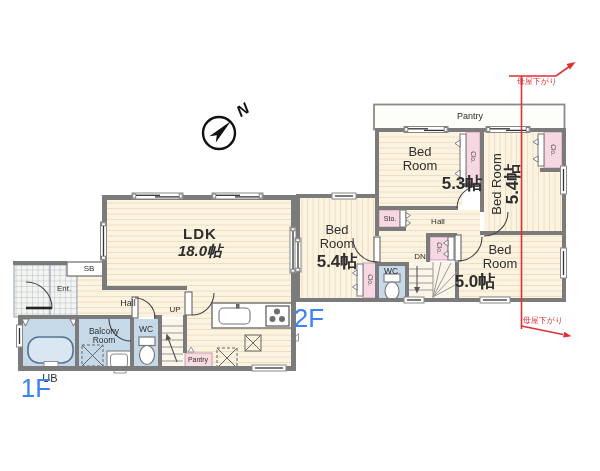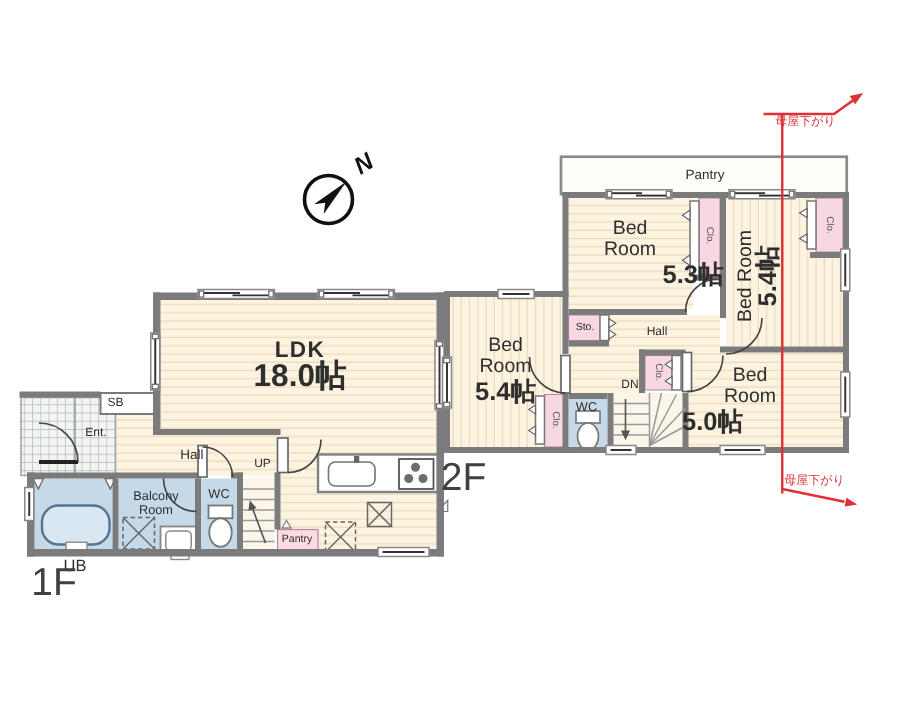--- a/index.html
+++ b/index.html
@@ -5,22 +5,22 @@
   html,body{margin:0;padding:0;background:#fff;}
   .plan{position:relative;width:600px;height:471px;background:#ffffff;overflow:hidden;
         font-family:"Liberation Sans","DejaVu Sans",sans-serif;}
   .plan svg{position:absolute;left:0;top:0;}
   .lbl{position:absolute;transform:translate(-50%,-50%);white-space:nowrap;color:#2e2e2e;
        text-align:center;line-height:1.1;}
   .s7{font-size:7px;}  .s8{font-size:8px;}  .s85{font-size:8.5px;} .s9{font-size:9px;}
   .s95{font-size:11px;margin-top:48px;} .s13{font-size:13px;font-weight:500;line-height:14px;}
   .s15{font-size:15px;font-weight:500;letter-spacing:1px;}
   .s17{font-size:17px;font-weight:600;}
-  .s19{font-size:21px;font-weight:600;}
-  .sF{font-size:26px;font-weight:400;color:#404040;}
+  .s19{font-size:15px;font-weight:600;font-style:italic;}
+  .sF{font-size:26px;font-weight:400;color:#3b82f6;}
   .clo{font-size:6.5px;color:#555;transform:translate(-50%,-50%) rotate(90deg);}
   .rotm90{transform:translate(-50%,-50%) rotate(-90deg);}
   .red{color:#e02f35;font-size:8px;}
   .nmark{font-size:16px;font-weight:700;font-style:italic;color:#111;
          transform:translate(-50%,-50%) rotate(-32deg);}
 </style>
 </head>
 <body>
 
 <div class="plan">
@@ -303,21 +303,21 @@
     <polygon points="571.5,336.3 563.1,337.6 564.3,331.8" fill="#e02f35" stroke="none"></polygon>
   </g>
 </svg>
 
 <div class="lbl nmark" style="left:243px;top:110px;">N</div>
 
 <div class="lbl s15" style="left:200px;top:234px;font-weight:bold;">LDK</div>
 <div class="lbl s19" style="left:200px;top:251px;">18.0帖</div>
 <div class="lbl s9" style="left:128px;top:304px;">Hall</div>
 <div class="lbl s8" style="left:175px;top:310px;">UP</div>
-<div class="lbl s8" style="left:77px;top:269px;">SB</div>
+<div class="lbl s8" style="left:89px;top:269px;">SB</div>
 <div class="lbl s8" style="left:64px;top:289px;">Ent.</div>
 <div class="lbl s95" style="left:50px;top:330px;">UB</div>
 <div class="lbl s85" style="left:104px;top:336px;">
   <div>Balcony</div>
   <div>Room</div>
 </div>
 <div class="lbl s85" style="left:146px;top:330px;">WC</div>
 <div class="lbl s7" style="left:198px;top:360px;">Pantry</div>
 <div class="lbl sF" style="left:36px;top:388px;">1F</div>
 <div class="lbl sF" style="left:309px;top:318px;">2F</div>

